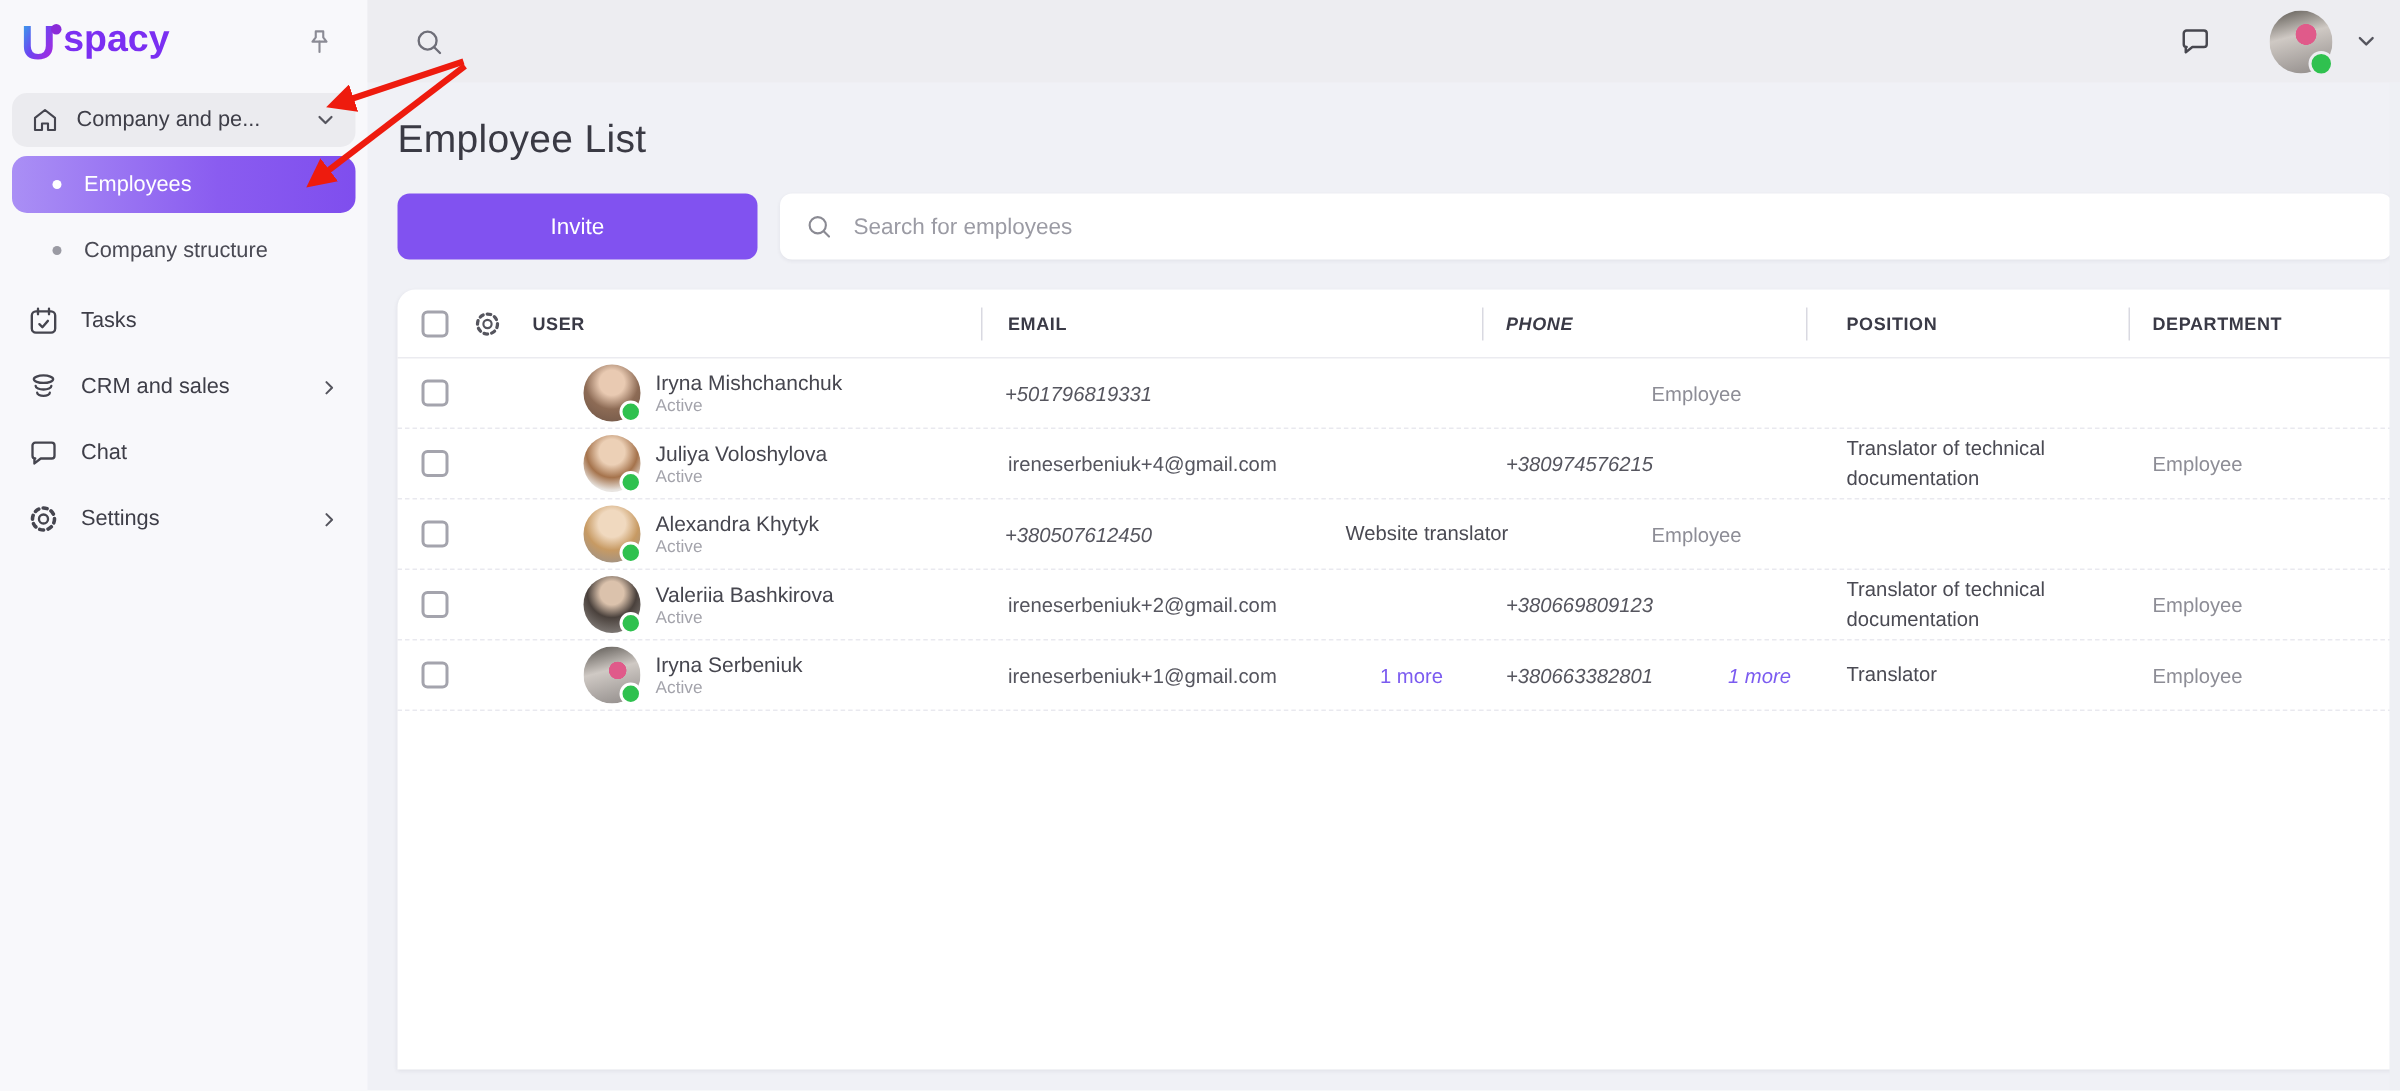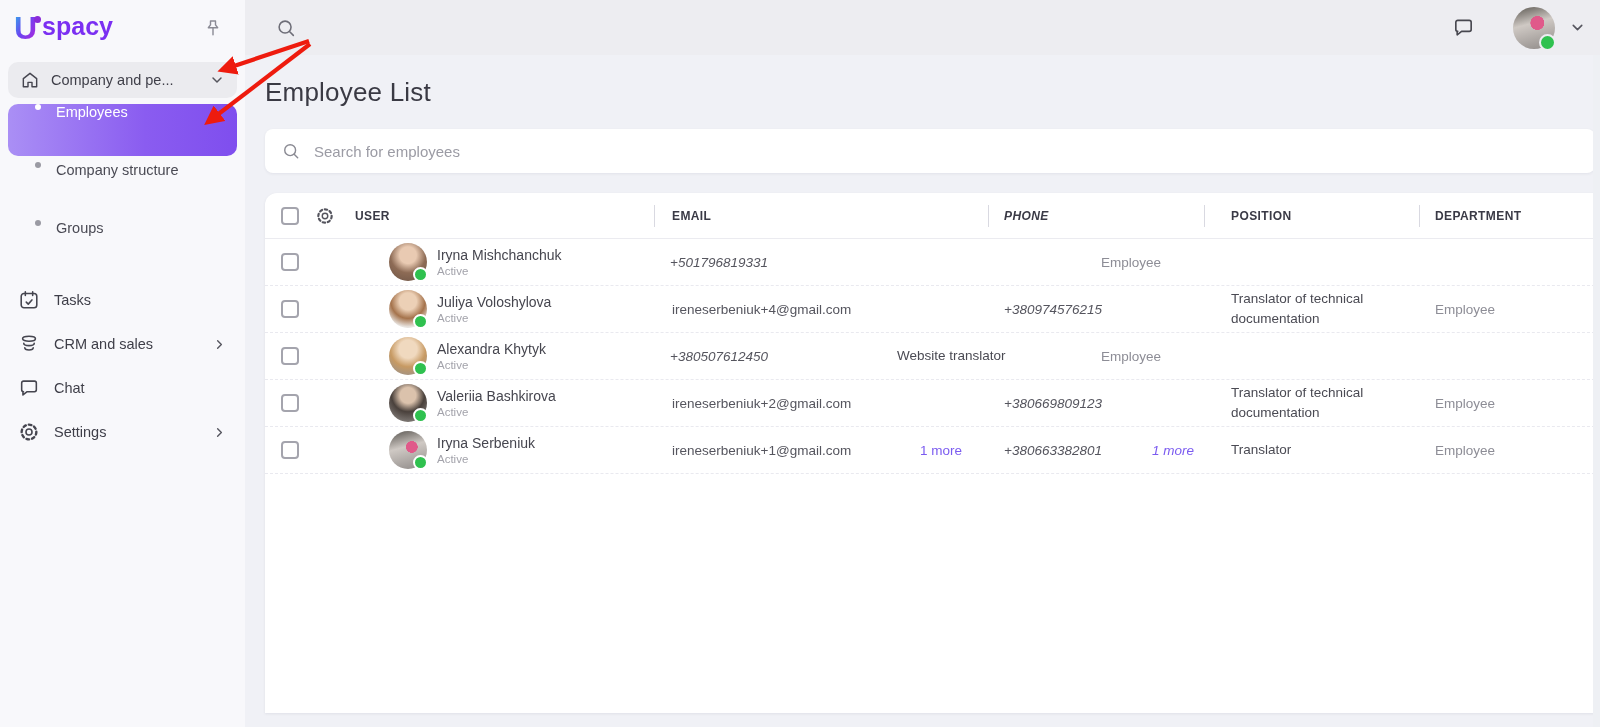--- a/index.html
+++ b/index.html
@@ -16,21 +16,21 @@
   .logo-rest { font-size:25px; font-weight:bold; color:#7b2ff2; line-height:1.15; }
   .pin-btn { color:#8b8b95; display:flex; }
   .pin-btn svg { width:20px; height:20px; }
 
   .selector { margin:7px 8px 0 8px; height:36px; background:#ebebef; border-radius:10px; display:flex; align-items:center; gap:11px; padding:0 12px; cursor:pointer; }
   .selector svg { width:20px; height:20px; color:#45454f; flex:none; }
   .selector .sel-label { flex:1; font-size:14.5px; color:#3e3e48; white-space:nowrap; overflow:hidden; }
   .selector .chev { width:16px; height:16px; color:#55555e; }
 
   .subnav { margin-top:6px; padding:0 8px; }
-  .sub-item { height:52px; margin-bottom:6px; border-radius:10px; display:flex; align-items:flex-start; gap:15px; padding:0 14px 0 27px; font-size:14.5px; color:#4a4a54; cursor:pointer; }
+  .sub-item { height:38px; margin-bottom:6px; border-radius:10px; display:flex; align-items:center; gap:15px; padding:0 14px 0 27px; font-size:14.5px; color:#4a4a54; cursor:pointer; }
   .sub-item .dot { width:6px; height:6px; border-radius:50%; background:#9a9aa3; flex:none; }
   .sub-item.active { background:linear-gradient(90deg,#aa8ff5 0%,#8a5cf0 60%,#7f4eee 100%); color:#fff; }
   .sub-item.active .dot { background:#fff; }
 
   .mainnav { margin-top:2px; padding:0 8px; }
   .nav-item { height:44px; display:flex; align-items:center; gap:14px; padding:0 10px 0 10px; font-size:14.5px; color:#3e3e48; cursor:pointer; border-radius:10px; }
   .nav-item svg.nico { width:22px; height:22px; color:#45454f; flex:none; }
   .nav-item .grow { flex:1; }
   .nav-item svg.chev-r { width:15px; height:15px; color:#55555e; }
 
@@ -126,24 +126,20 @@
 
     <nav class="subnav">
       <div class="sub-item active">
         <span class="dot"></span>
         <span>Employees</span>
       </div>
       <div class="sub-item">
         <span class="dot"></span>
         <span>Company structure</span>
       </div>
-      <div class="sub-item">
-        <span class="dot"></span>
-        <span>Groups</span>
-      </div>
     </nav>
 
     <nav class="mainnav">
       <div class="nav-item">
         <svg class="nico" viewBox="0 0 24 24" fill="none" stroke="currentColor" stroke-width="1.7" stroke-linecap="round" stroke-linejoin="round">
             <rect x="3.5" y="5" width="17" height="15.5" rx="3"></rect>
             <path d="M8 3v4M16 3v4"></path>
             <path d="M9 14.3l2.2 2.2 4-4.6"></path>
           </svg>
         <span class="grow">Tasks</span>
@@ -195,20 +191,21 @@
       <span class="tavatar"></span>
       <svg class="tchev" viewBox="0 0 24 24" fill="none" stroke="currentColor" stroke-width="2.2" stroke-linecap="round" stroke-linejoin="round">
           <path d="M6 9l6 6 6-6"></path>
         </svg>
     </header>
 
     <main class="content">
       <h1 class="page-title">Employee List</h1>
 
       <div class="actions">
+        <button class="invite-btn">Invite</button>
         <div class="searchbox">
           <svg viewBox="0 0 24 24" fill="none" stroke="currentColor" stroke-width="1.7" stroke-linecap="round">
               <circle cx="11" cy="11" r="6.5"></circle>
               <path d="M15.8 15.8L20 20"></path>
             </svg>
           <input type="text" placeholder="Search for employees" style="">
         </div>
       </div>
 
       <div class="card">

